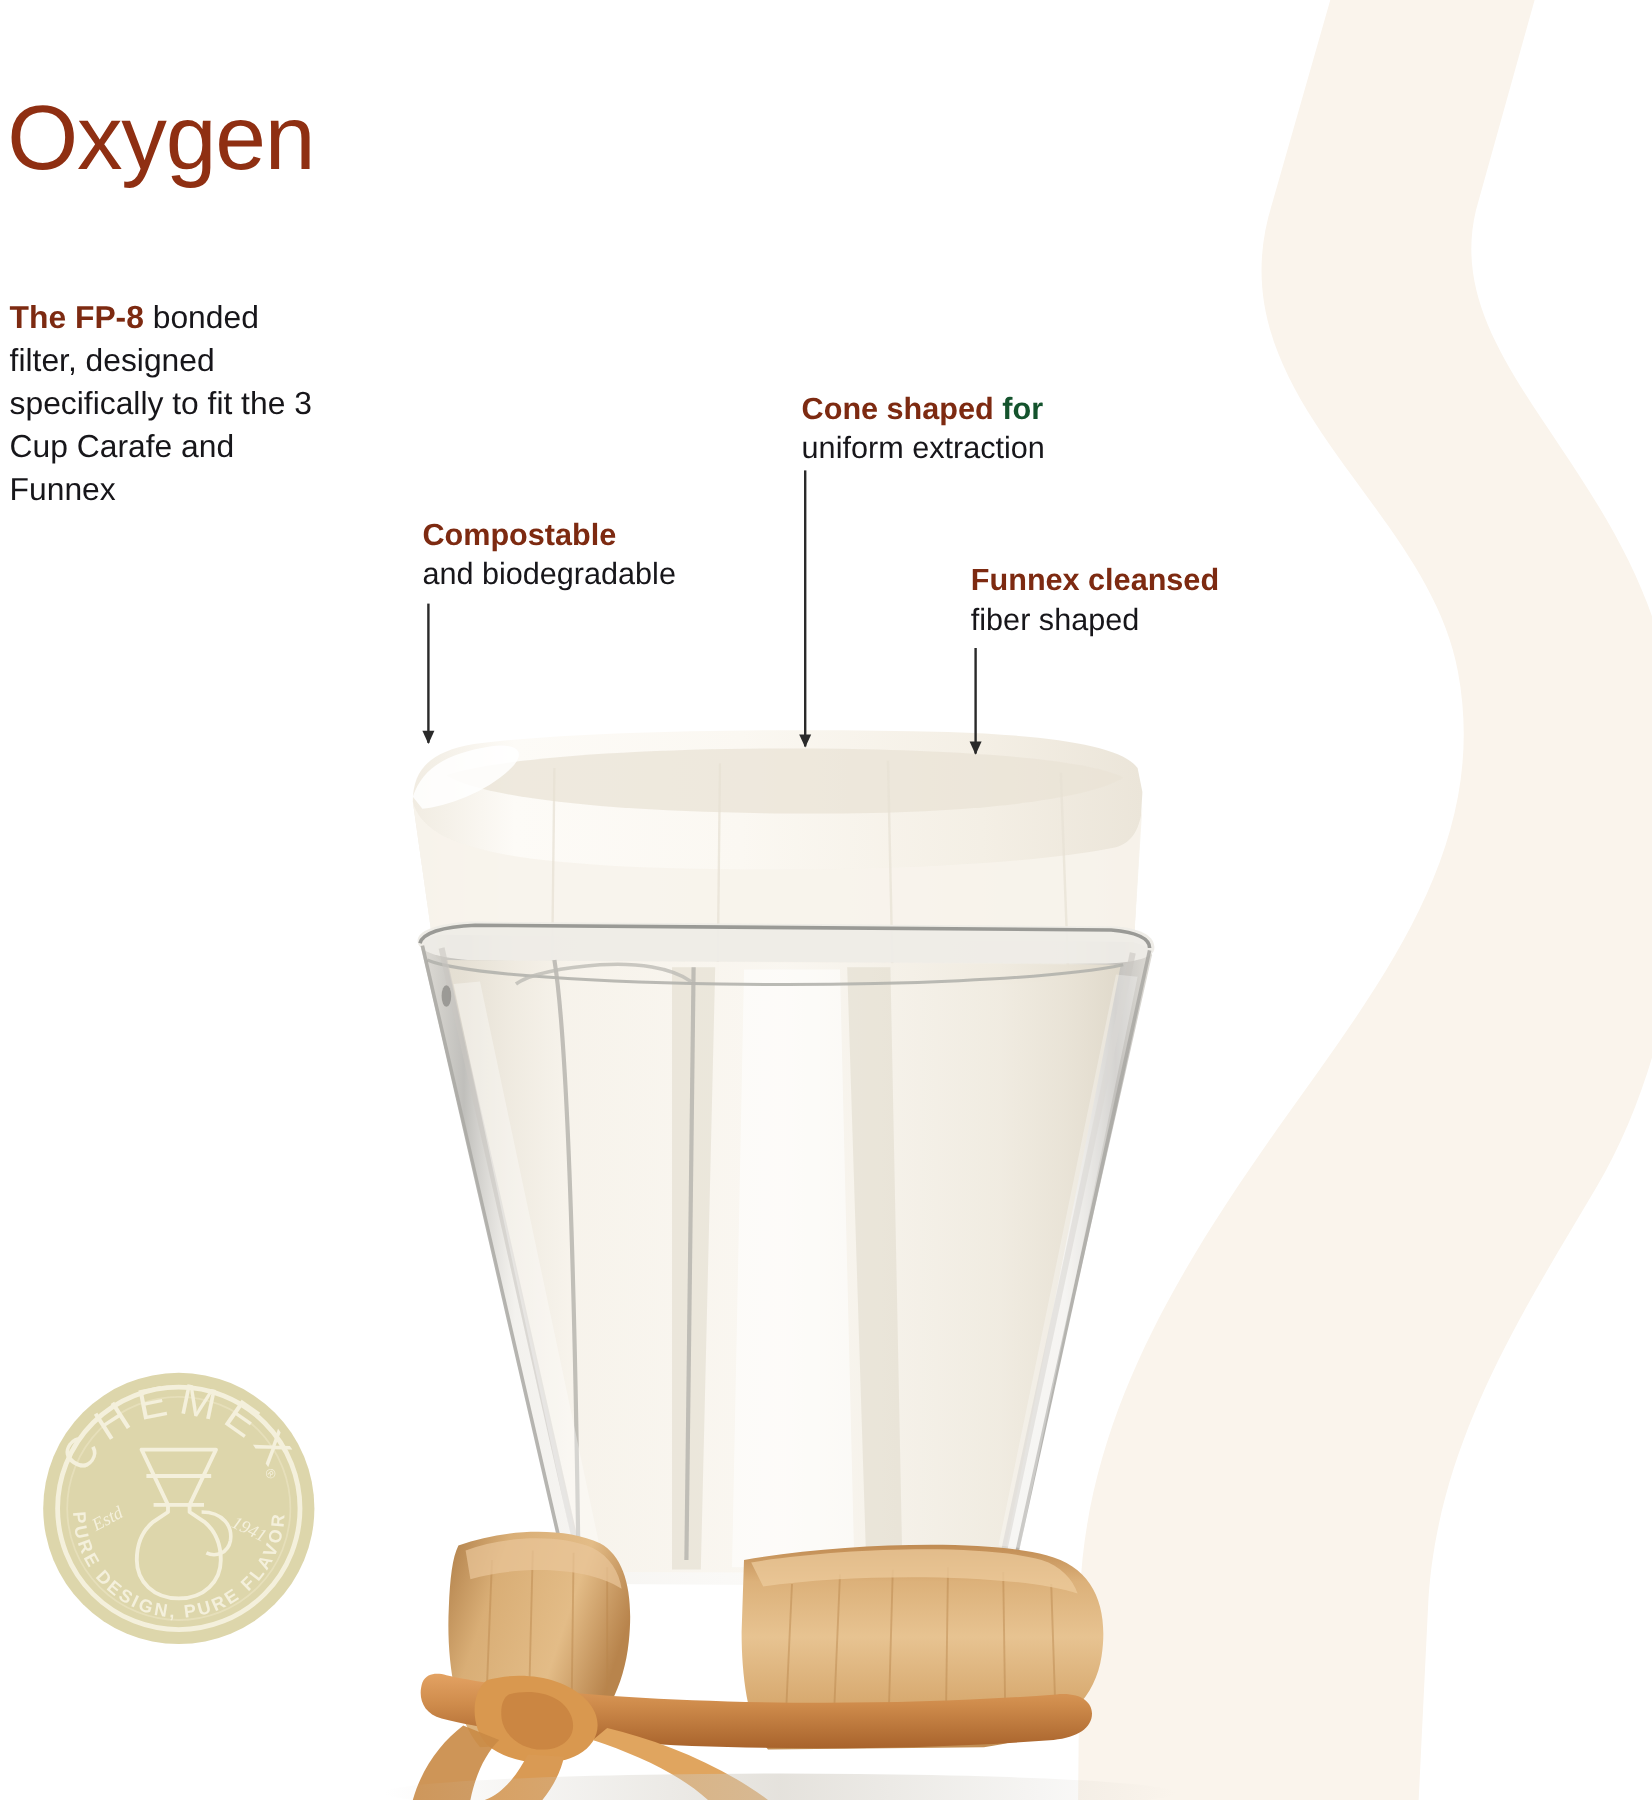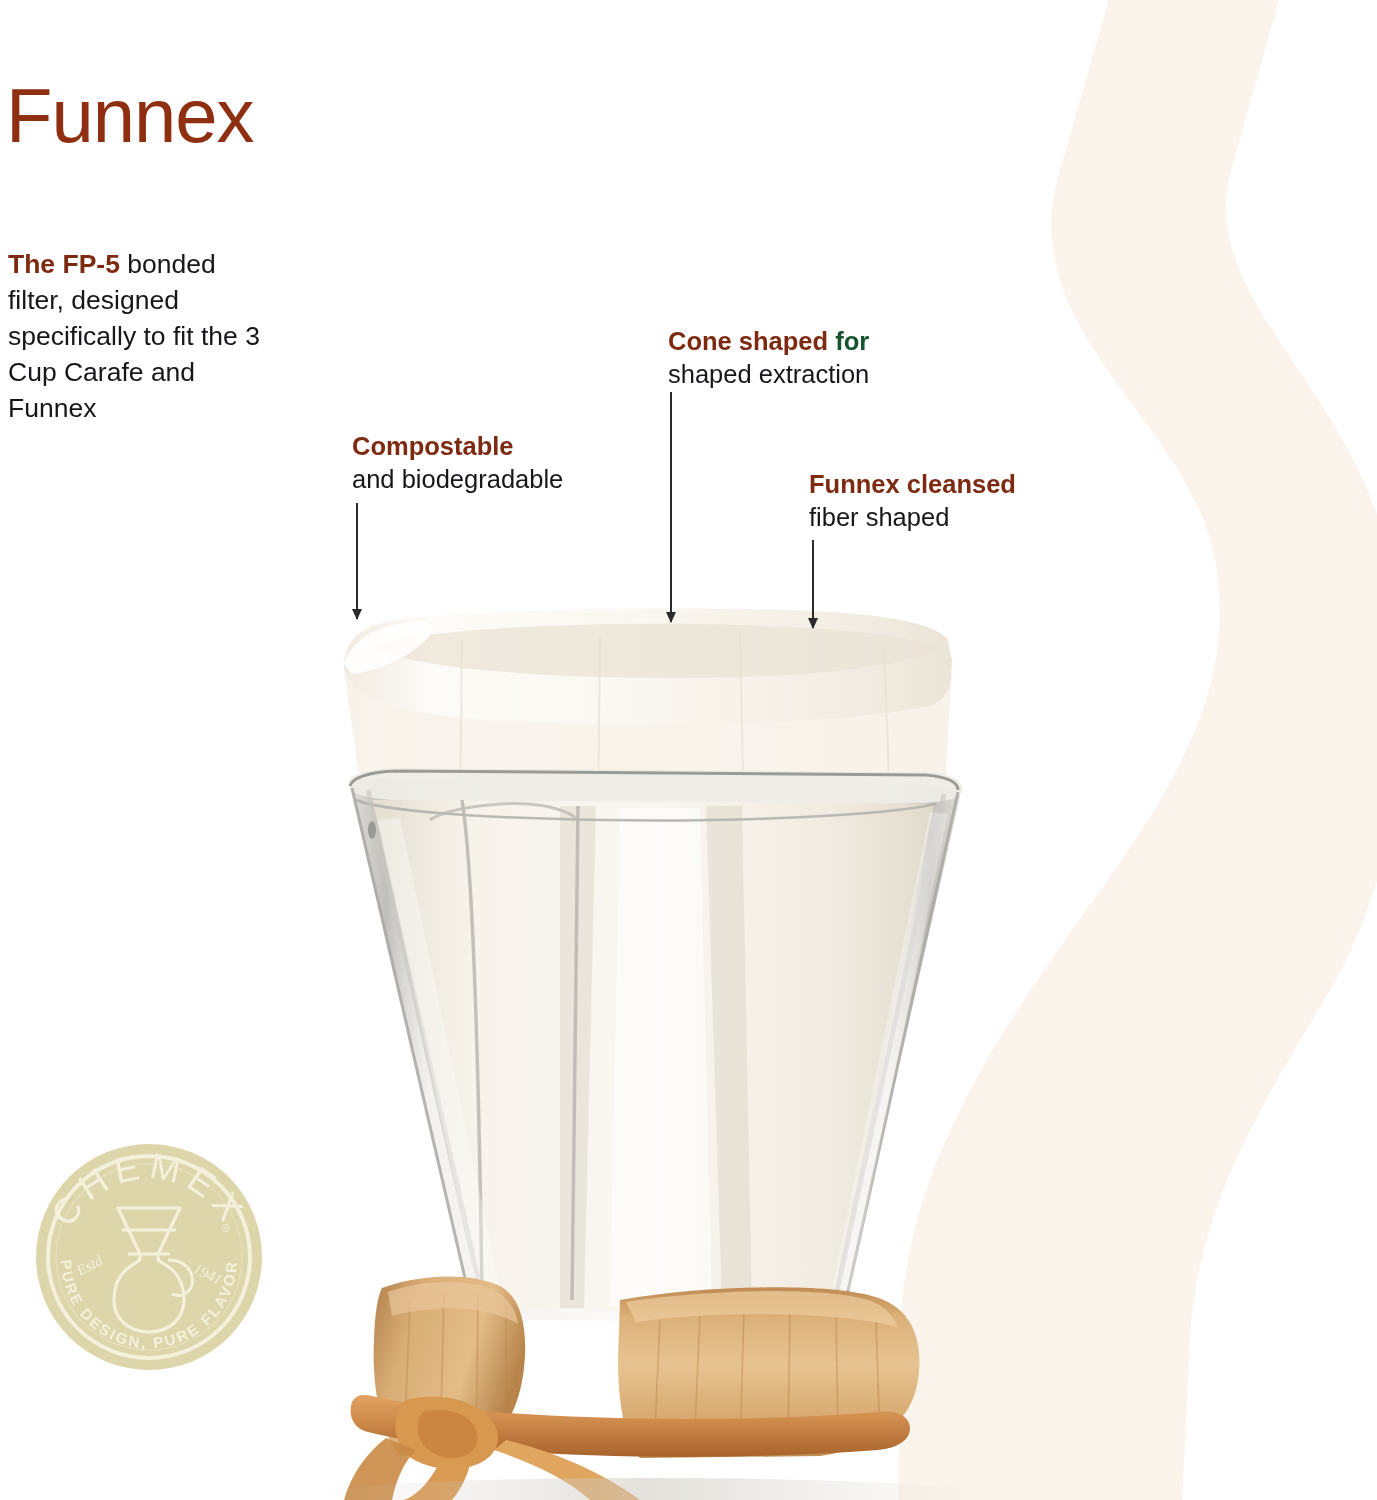--- a/index.html
+++ b/index.html
@@ -250,36 +250,36 @@
   <text x="186" y="86" font-family="'Liberation Sans', sans-serif" font-size="11" fill="#f4f0dc" transform="rotate(44 186 86)">®</text>
 
   <text x="46" y="134" font-family="'Liberation Serif', serif" font-size="15" font-style="italic" fill="#f4f0dc" transform="rotate(-28 46 134)">Estd</text>
   <text x="158" y="130" font-family="'Liberation Serif', serif" font-size="15" font-style="italic" fill="#f4f0dc" transform="rotate(26 158 130)">1941</text>
 
   <text font-family="'Liberation Sans', sans-serif" font-size="15" font-weight="700" letter-spacing="2.4" fill="#f4f0dc">
     <textPath href="#arcBottom" startOffset="50%" text-anchor="middle">PURE DESIGN, PURE FLAVOR</textPath>
   </text>
 </svg>
 
-<h1 id="page-title">Funnex</h1>
-
-<p id="intro-paragraph"><span class="hl">The FP-5</span><span> bonded filter, designed specifically to fit the 3 Cup Carafe and Funnex</span></p>
+<h1 id="page-title">Oxygen</h1>
+
+<p id="intro-paragraph"><span class="hl">The FP-8</span><span> bonded filter, designed specifically to fit the 3 Cup Carafe and Funnex</span></p>
 
 <div class="callout" id="callout-compostable">
   <div class="l1"><span class="hl">Compostable</span><span class="rest"></span></div>
   <div class="l2">and biodegradable</div>
 </div>
 <div class="leader" id="leader-compostable">
   <div class="shaft"></div>
   <div class="head"></div>
 </div>
 
 <div class="callout" id="callout-cone">
   <div class="l1"><span class="hl">Cone shaped</span><span class="rest"> for</span></div>
-  <div class="l2">shaped extraction</div>
+  <div class="l2">uniform extraction</div>
 </div>
 <div class="leader" id="leader-cone">
   <div class="shaft"></div>
   <div class="head"></div>
 </div>
 
 <div class="callout" id="callout-oxygen">
   <div class="l1"><span class="hl">Funnex cleansed</span><span class="rest"></span></div>
   <div class="l2">fiber shaped</div>
 </div>

